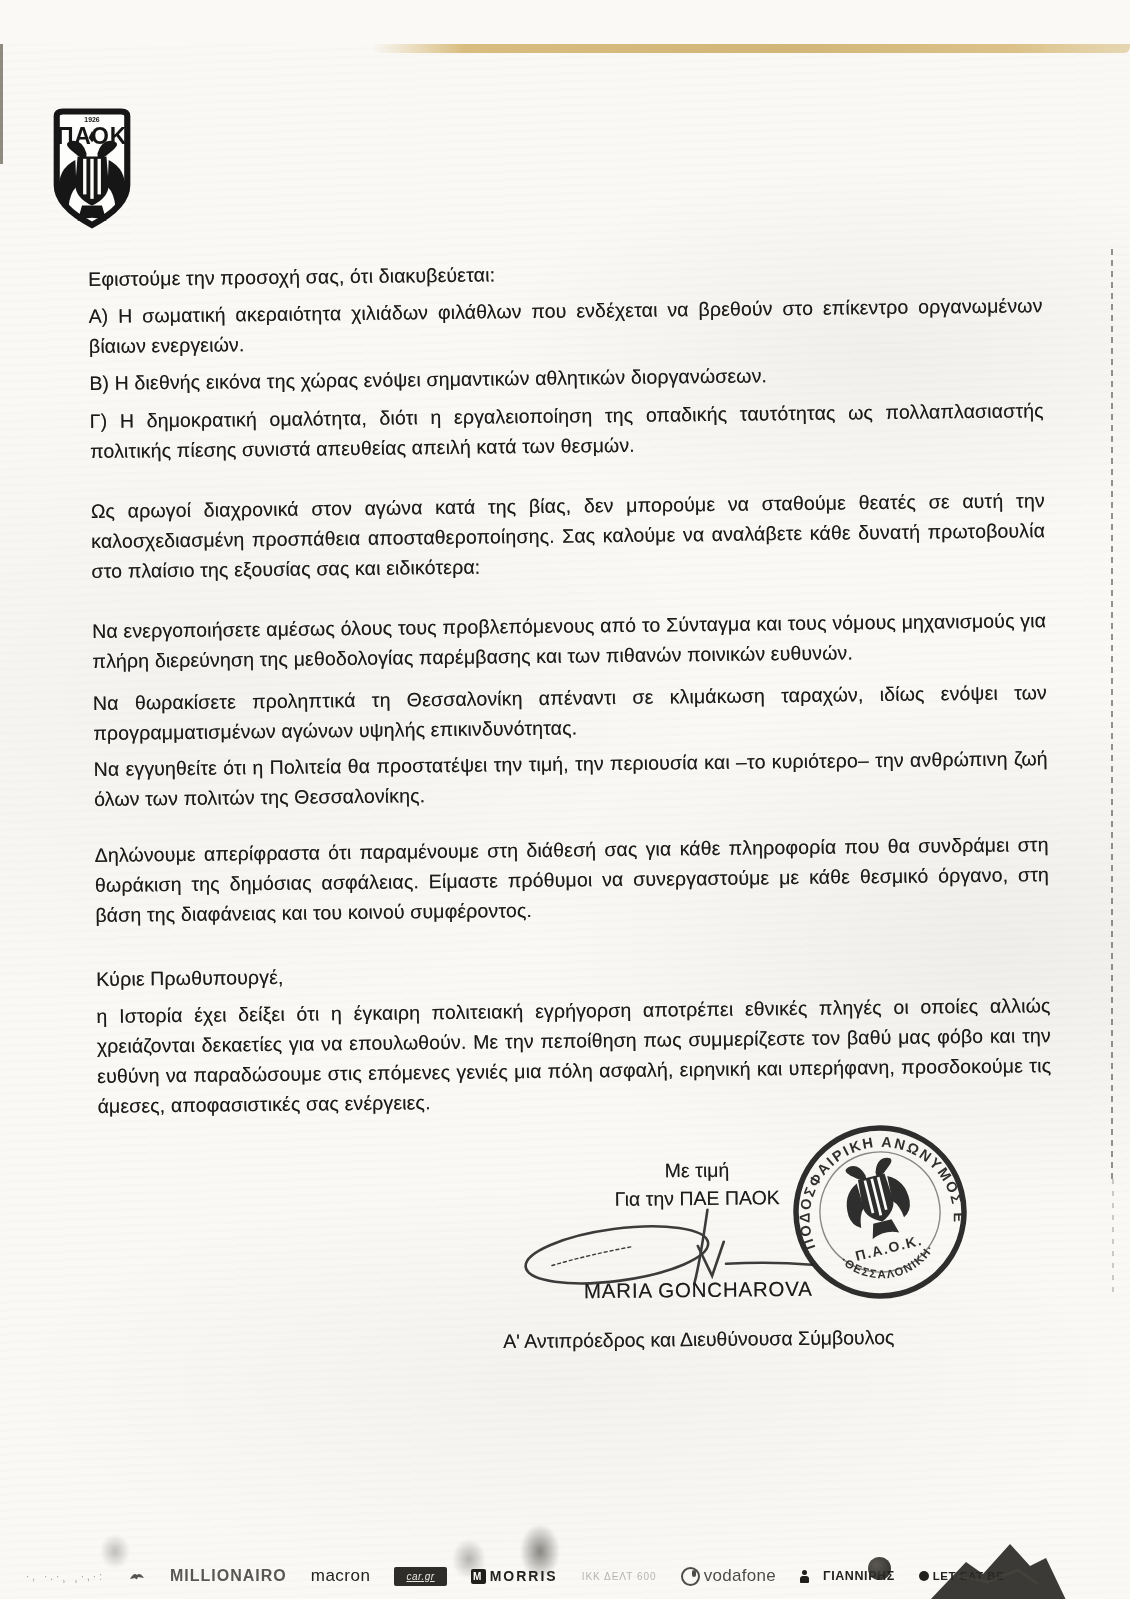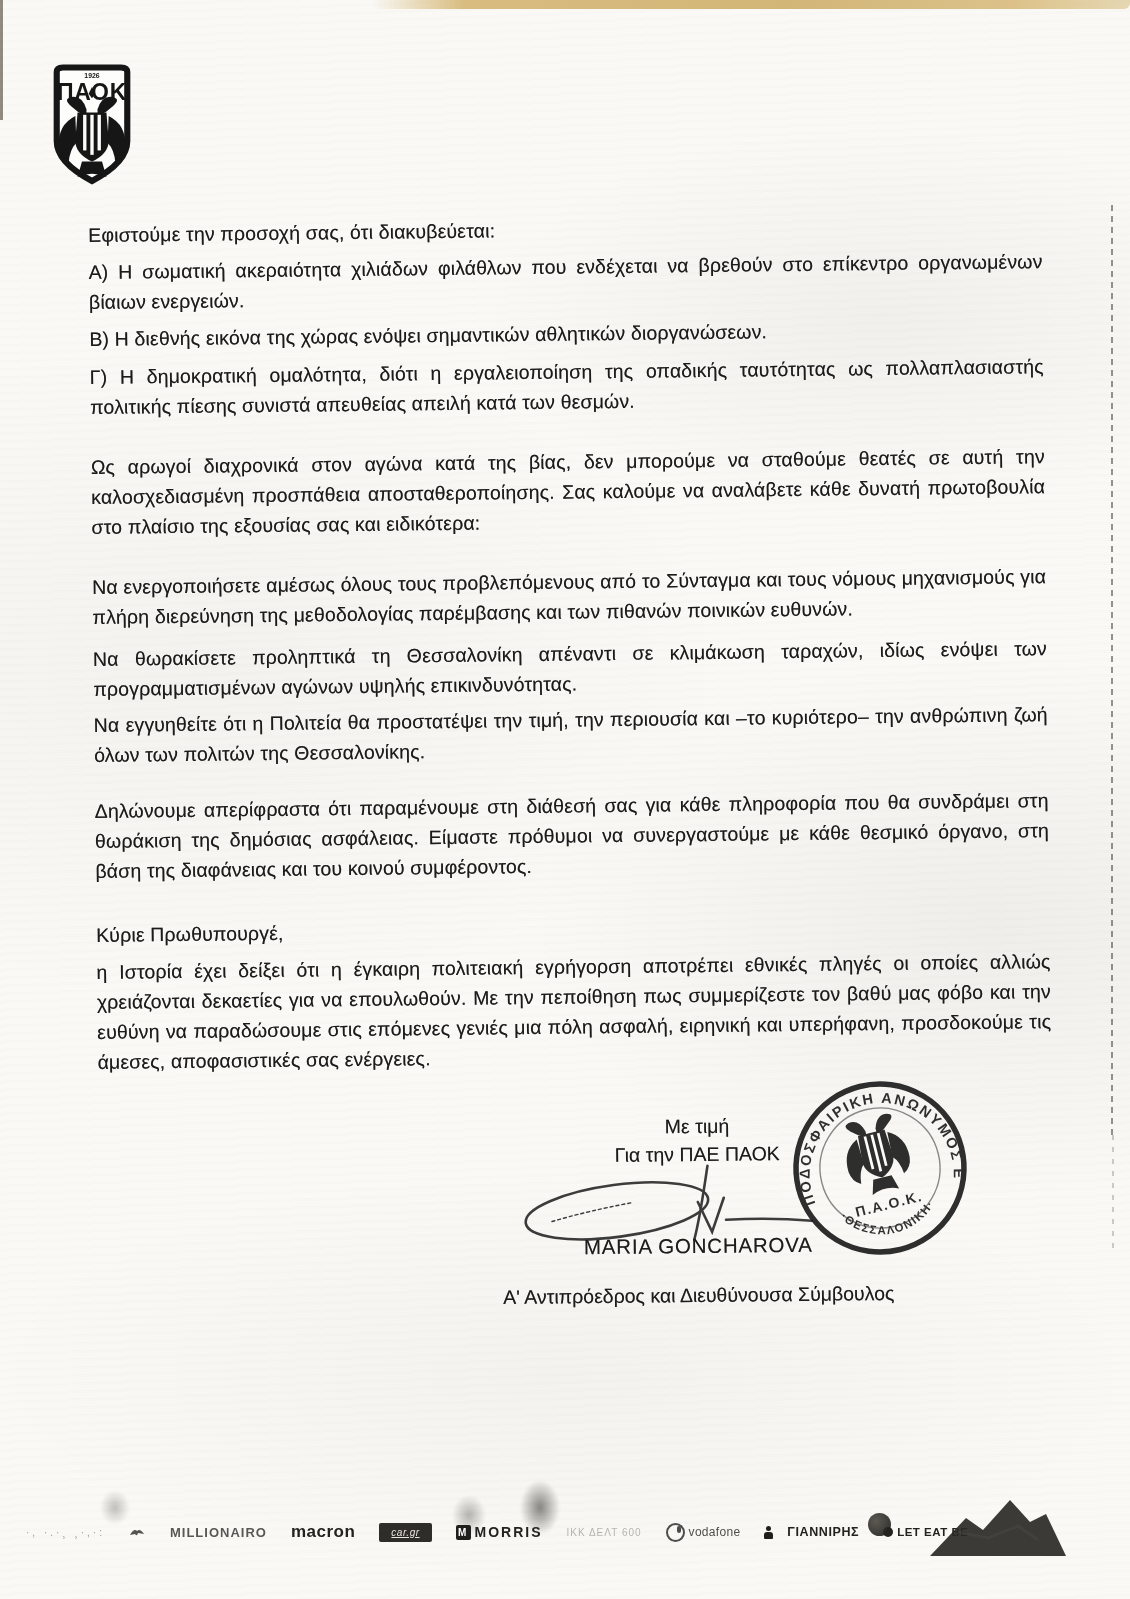--- a/index.html
+++ b/index.html
@@ -1,21 +1,21 @@
 <!DOCTYPE html>
 <html><head>
 <meta charset="utf-8">
 <style>
   html,body{margin:0;padding:0;}
   body{
     width:1130px;height:1599px;position:relative;overflow:hidden;
     font-family:"Liberation Sans","DejaVu Sans",sans-serif;
     background:#faf9f6;
   }
-  .page{position:absolute;inset:0;}
+  .page{position:absolute;inset:0;margin-top:44px;}
   .page::before{
     content:"";position:absolute;inset:0;pointer-events:none;
     background:
       radial-gradient(ellipse 620px 300px at 78% 20%, rgba(120,114,102,.07), transparent 65%),
       radial-gradient(ellipse 820px 520px at 18% 42%, rgba(120,114,102,.05), transparent 65%),
       radial-gradient(ellipse 720px 420px at 88% 58%, rgba(110,104,94,.08), transparent 65%),
       radial-gradient(ellipse 900px 320px at 50% 86%, rgba(116,110,100,.05), transparent 65%),
       repeating-linear-gradient(178deg, rgba(60,55,48,.013) 0 3px, transparent 3px 8px);
   }
   
@@ -53,29 +53,29 @@
   .sig-name{font-size:20.5px;letter-spacing:.8px;margin-top:-10px;}
   .sig-title{font-size:19.5px;margin-top:2px;white-space:nowrap;}
   
   .stamp{position:absolute;left:788px;top:1076px;width:184px;height:184px;opacity:.93;
     transform:rotate(-14deg);}
   
   .footer-row{position:absolute;left:26px;top:1508px;right:180px;height:48px;
     display:flex;align-items:center;gap:24px;color:#23221f;}
   .f-dots{opacity:.5;font-size:10px;letter-spacing:3px;color:#44403a;white-space:nowrap;}
   .f-item{display:flex;align-items:center;gap:4px;white-space:nowrap;}
-  .f-millionairo{font-size:13px;font-weight:700;letter-spacing:1px;opacity:.75;filter:blur(.3px);gap:25px;}
-  .f-macron{font-size:17px;font-weight:700;letter-spacing:.5px;}
+  .f-millionairo{font-size:16px;font-weight:700;letter-spacing:1px;opacity:.75;filter:blur(.3px);gap:25px;}
+  .f-macron{font-size:17px;font-weight:400;letter-spacing:.5px;}
   .f-cargr{background:#1d1c19;color:#e8e5dd;font-size:10px;font-style:italic;
     padding:4px 12px;border-radius:2px;letter-spacing:.5px;opacity:.92;text-decoration:underline;}
   .f-morris{font-size:14px;font-weight:700;letter-spacing:2px;}
   .f-sq{display:inline-flex;align-items:center;justify-content:center;width:15px;height:15px;
     background:#201f1c;color:#fff;font-size:10px;font-weight:700;border-radius:2px;}
   .f-faint{opacity:.32;font-size:10px;letter-spacing:1px;filter:blur(.4px);}
-  .f-vodafone{font-size:12px;letter-spacing:.3px;opacity:.8;}
+  .f-vodafone{font-size:17px;letter-spacing:.3px;opacity:.8;}
   .voda-ring{display:inline-block;width:15px;height:15px;border:2.5px solid #232220;border-radius:50%;
     position:relative;}
   .voda-ring::after{content:"";position:absolute;right:2px;top:1px;width:4px;height:7px;
     background:#232220;border-radius:2px;}
   .f-gianniris{font-size:12.5px;font-weight:700;letter-spacing:.6px;gap:14px;}
   .f-leteatbe{font-size:11.5px;font-weight:700;letter-spacing:.5px;}
   .dot-ic{display:inline-block;width:10px;height:10px;border-radius:50%;background:#23221f;}
   .round-badge{position:absolute;left:868px;top:1513px;width:23px;height:23px;border-radius:50%;
     background:radial-gradient(circle at 35% 35%, #4a4840, #23221e 70%);opacity:.9;}
   .corner-triangle{position:absolute;left:928px;top:1492px;}

